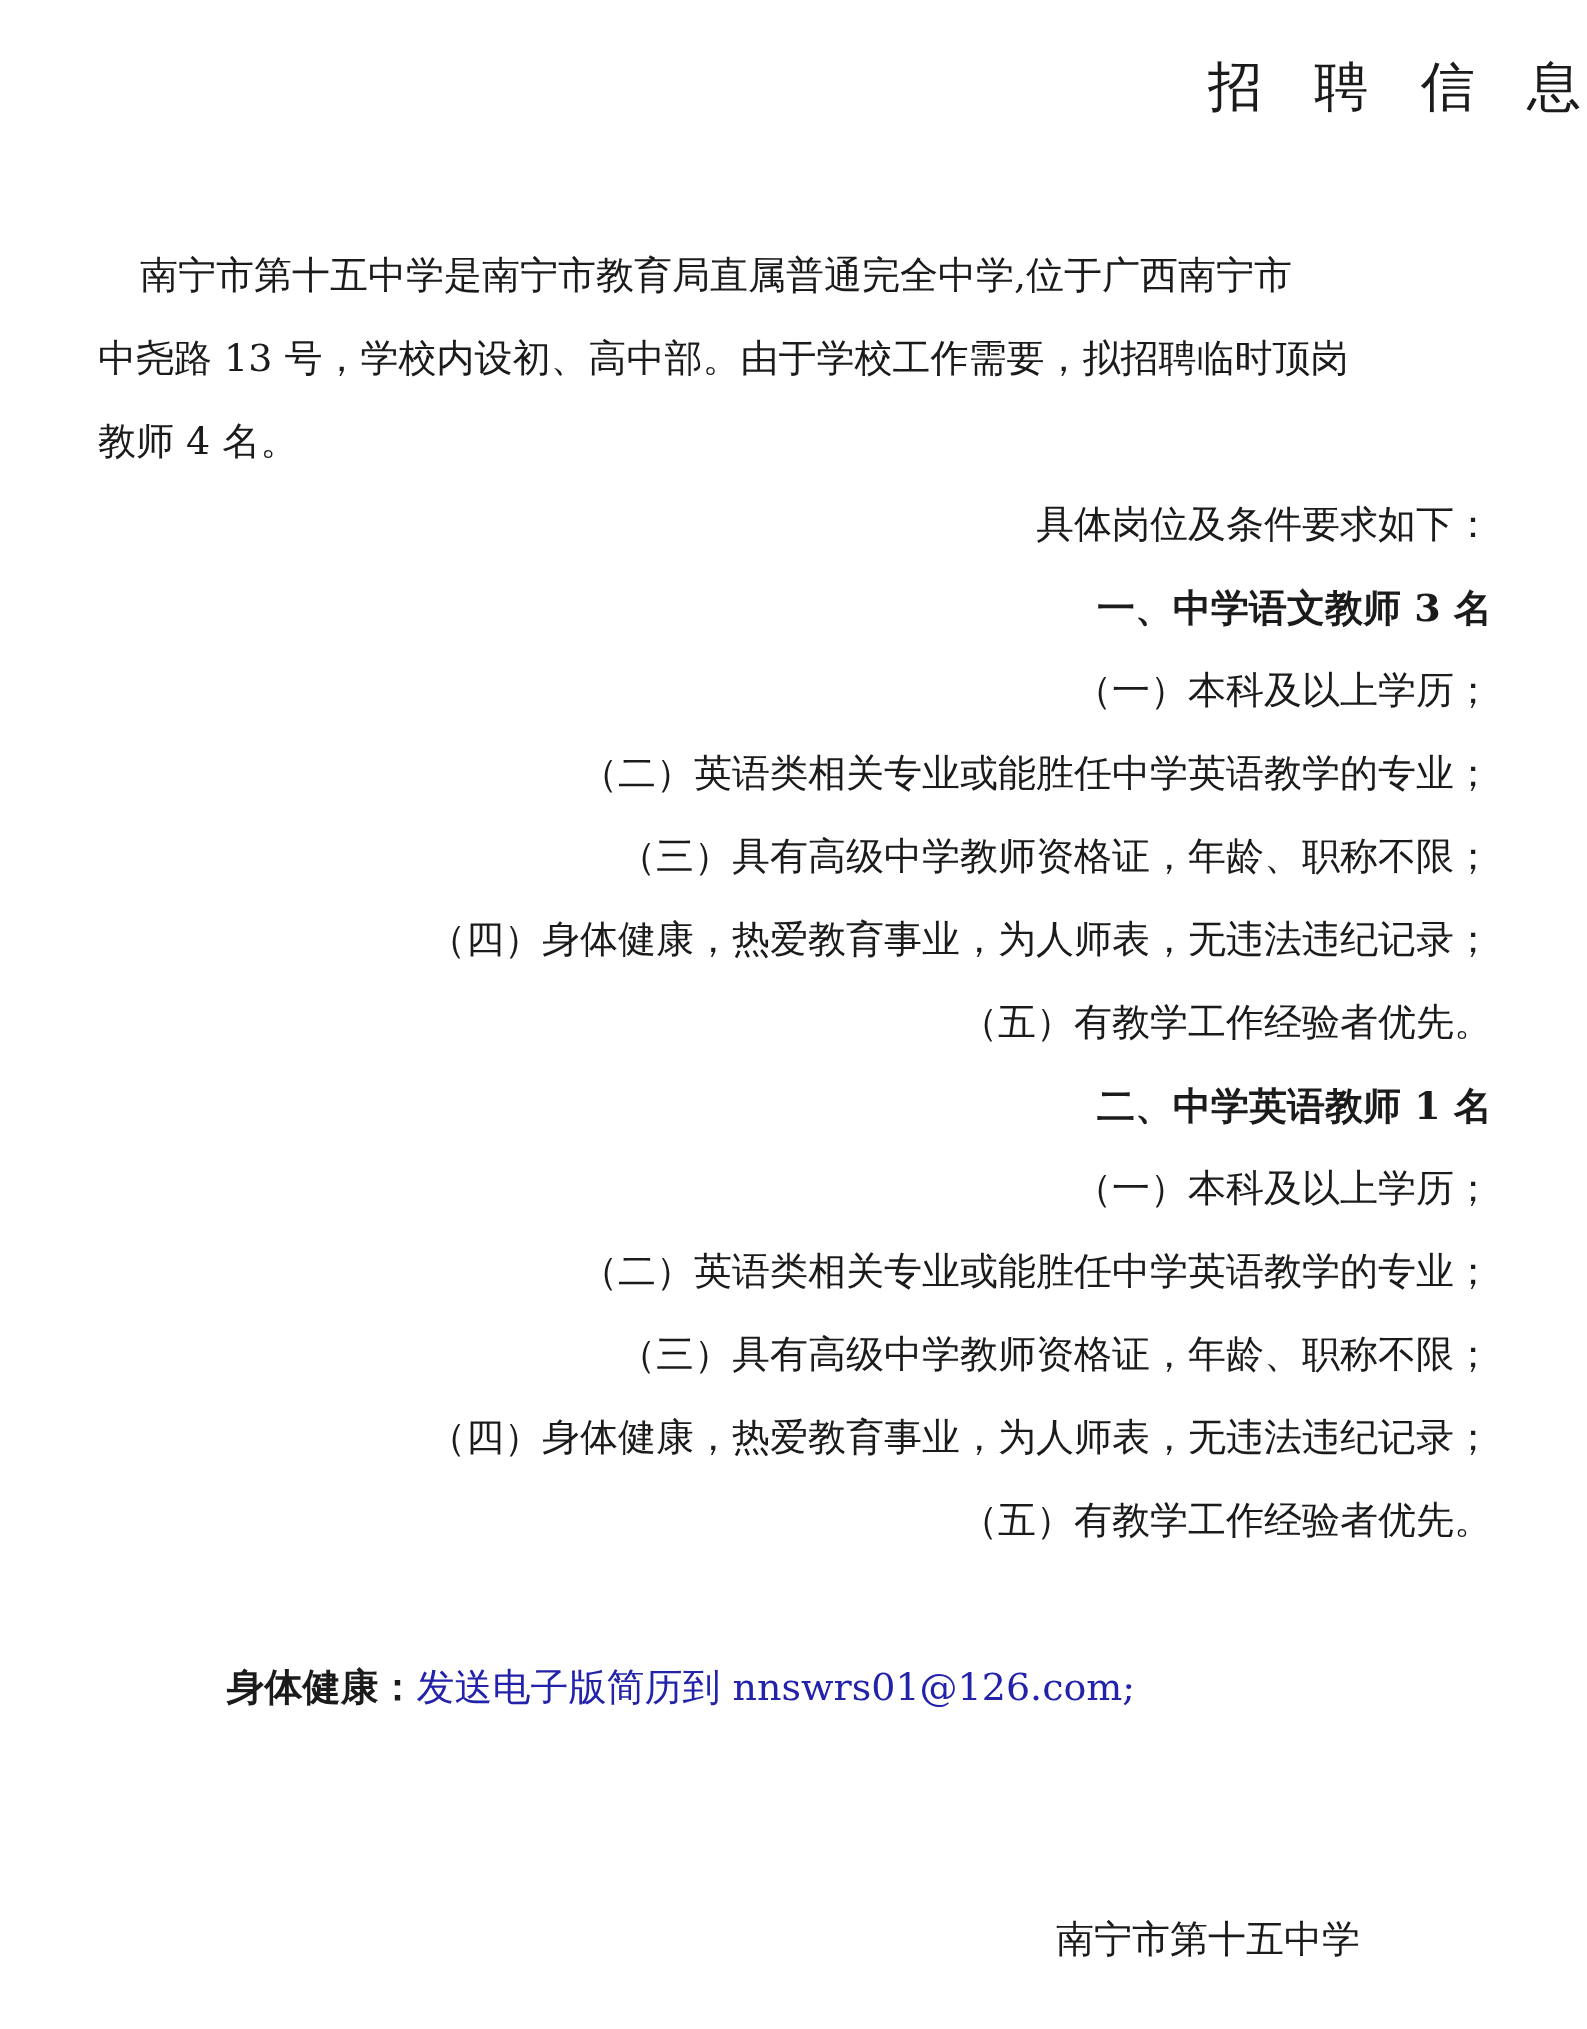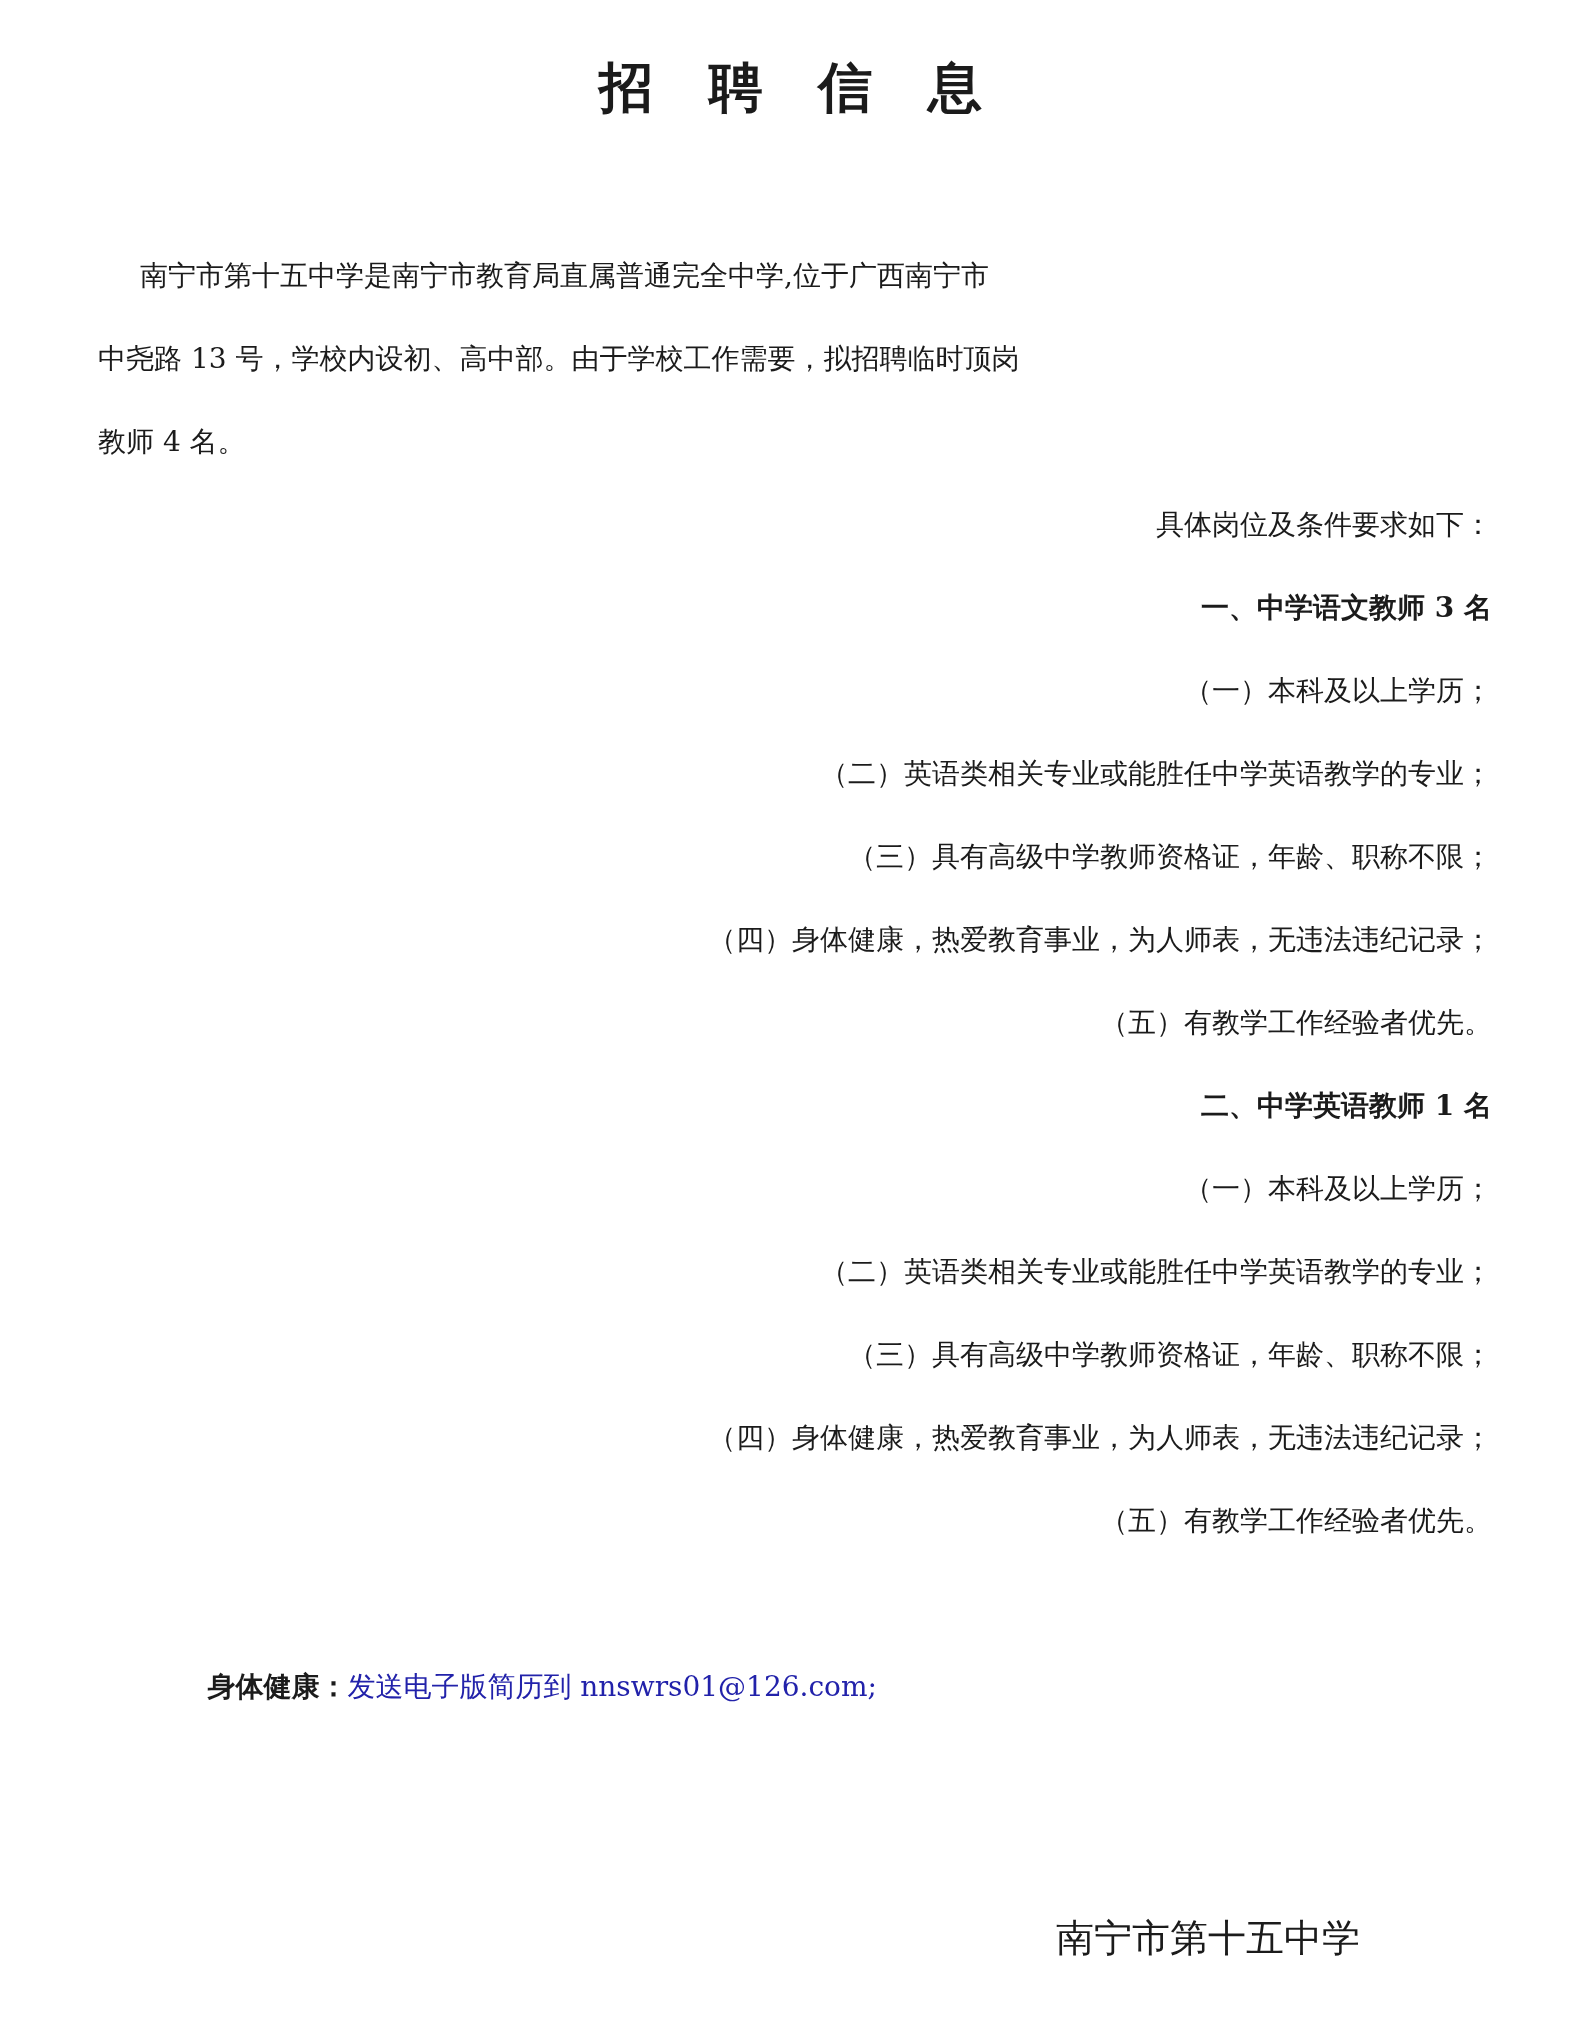--- a/index.html
+++ b/index.html
@@ -12,32 +12,32 @@
     width: 1587px;
     height: 2029px;
     margin: 0 auto;
     background: #ffffff;
     font-family: "DejaVu Serif", "Liberation Serif", serif;
     color: #1b1b1b;
     overflow: hidden;
   }
   .doc-title {
     margin: 52px 0 0 0;
-    text-align: center;
+    text-align: right;
     font-size: 54px;
-    font-weight: bold;
+    font-weight: normal;
     line-height: 70px;
     letter-spacing: 6px;
     white-space: pre;
   }
   .body-text {
     margin-top: 112px;
     padding-left: 98px;
     padding-right: 95px;
-    font-size: 28px;
+    font-size: 38px;
     line-height: 83px;
   }
   .t-line {
     white-space: pre-wrap;
   }
   .indent-first { padding-left: 42px; }   
   .indent-std   { padding-left: 70px; text-align: right; }   
   .indent-close { padding-left: 36px; }   
   .indent-resume{ padding-left: 56px; }   
   .bold { font-weight: bold; }

